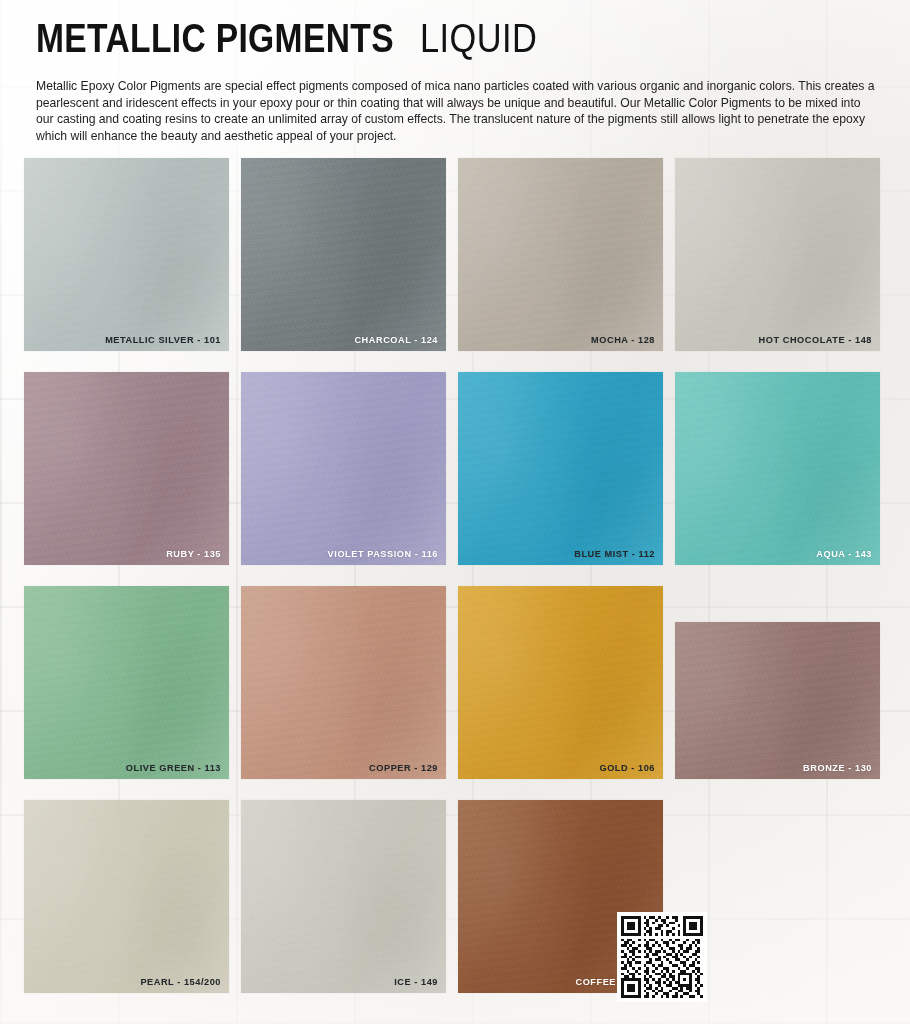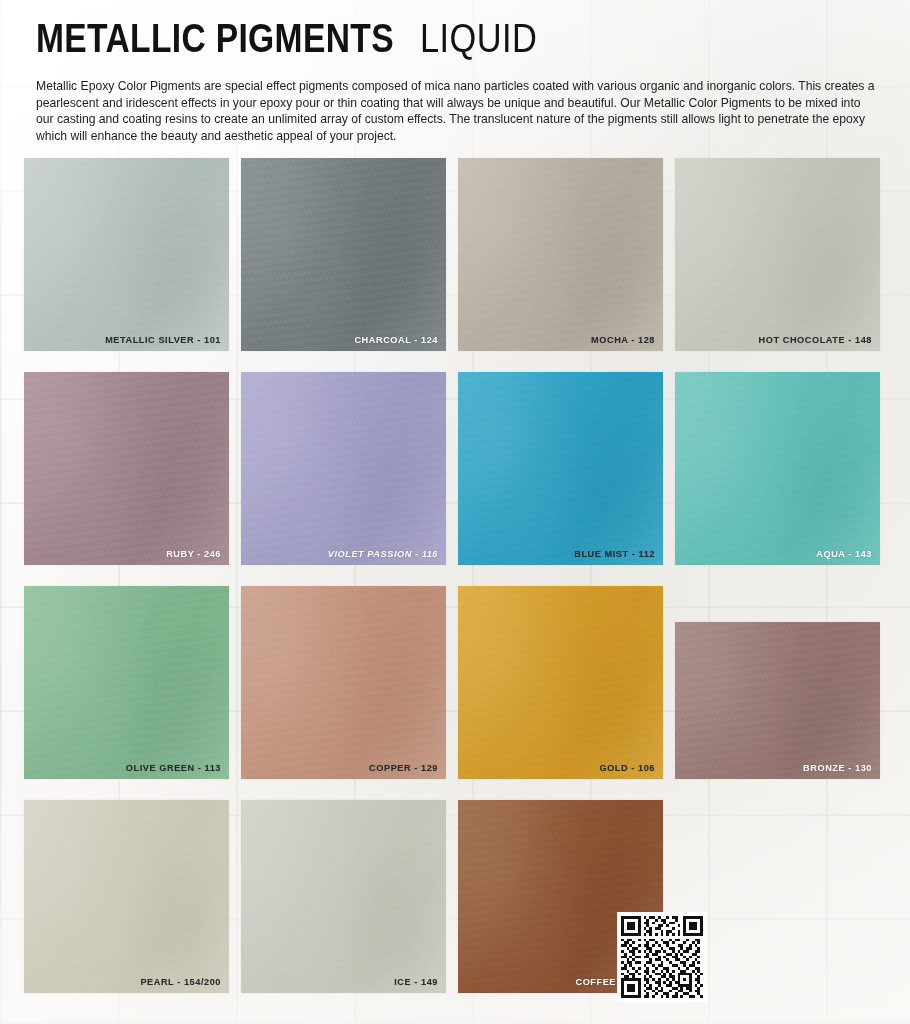--- a/index.html
+++ b/index.html
@@ -186,23 +186,23 @@
       <div class="swatch" style="background: linear-gradient(128deg, rgb(206, 205, 196) 0%, rgb(195, 194, 185) 46%, rgb(195, 194, 185) 72%, rgb(206, 205, 196) 100%);">
         <div class="streak"></div>
         <div class="sheen"></div>
         <div class="grain"></div>
         <div class="swatch-label lbl-dark">HOT CHOCOLATE - 148</div>
       </div>
       <div class="swatch" style="background: linear-gradient(128deg, rgb(167, 140, 147) 0%, rgb(156, 129, 137) 46%, rgb(156, 129, 137) 72%, rgb(167, 140, 147) 100%);">
         <div class="streak"></div>
         <div class="sheen"></div>
         <div class="grain"></div>
-        <div class="swatch-label lbl-light">RUBY - 246</div>
-      </div>
-      <div class="swatch" style="background: linear-gradient(128deg, rgb(170, 167, 204) 0%, rgb(159, 156, 195) 46%, rgb(159, 156, 195) 72%, rgb(170, 167, 204) 100%); font-style: italic;">
+        <div class="swatch-label lbl-light">RUBY - 135</div>
+      </div>
+      <div class="swatch" style="background: linear-gradient(128deg, rgb(170, 167, 204) 0%, rgb(159, 156, 195) 46%, rgb(159, 156, 195) 72%, rgb(170, 167, 204) 100%);">
         <div class="streak"></div>
         <div class="sheen"></div>
         <div class="grain"></div>
         <div class="swatch-label lbl-light">VIOLET PASSION - 116</div>
       </div>
       <div class="swatch" style="background: linear-gradient(128deg, rgb(58, 168, 200) 0%, rgb(44, 157, 191) 46%, rgb(44, 157, 191) 72%, rgb(58, 168, 200) 100%);">
         <div class="streak"></div>
         <div class="sheen"></div>
         <div class="grain"></div>
         <div class="swatch-label lbl-dark">BLUE MIST - 112</div>

